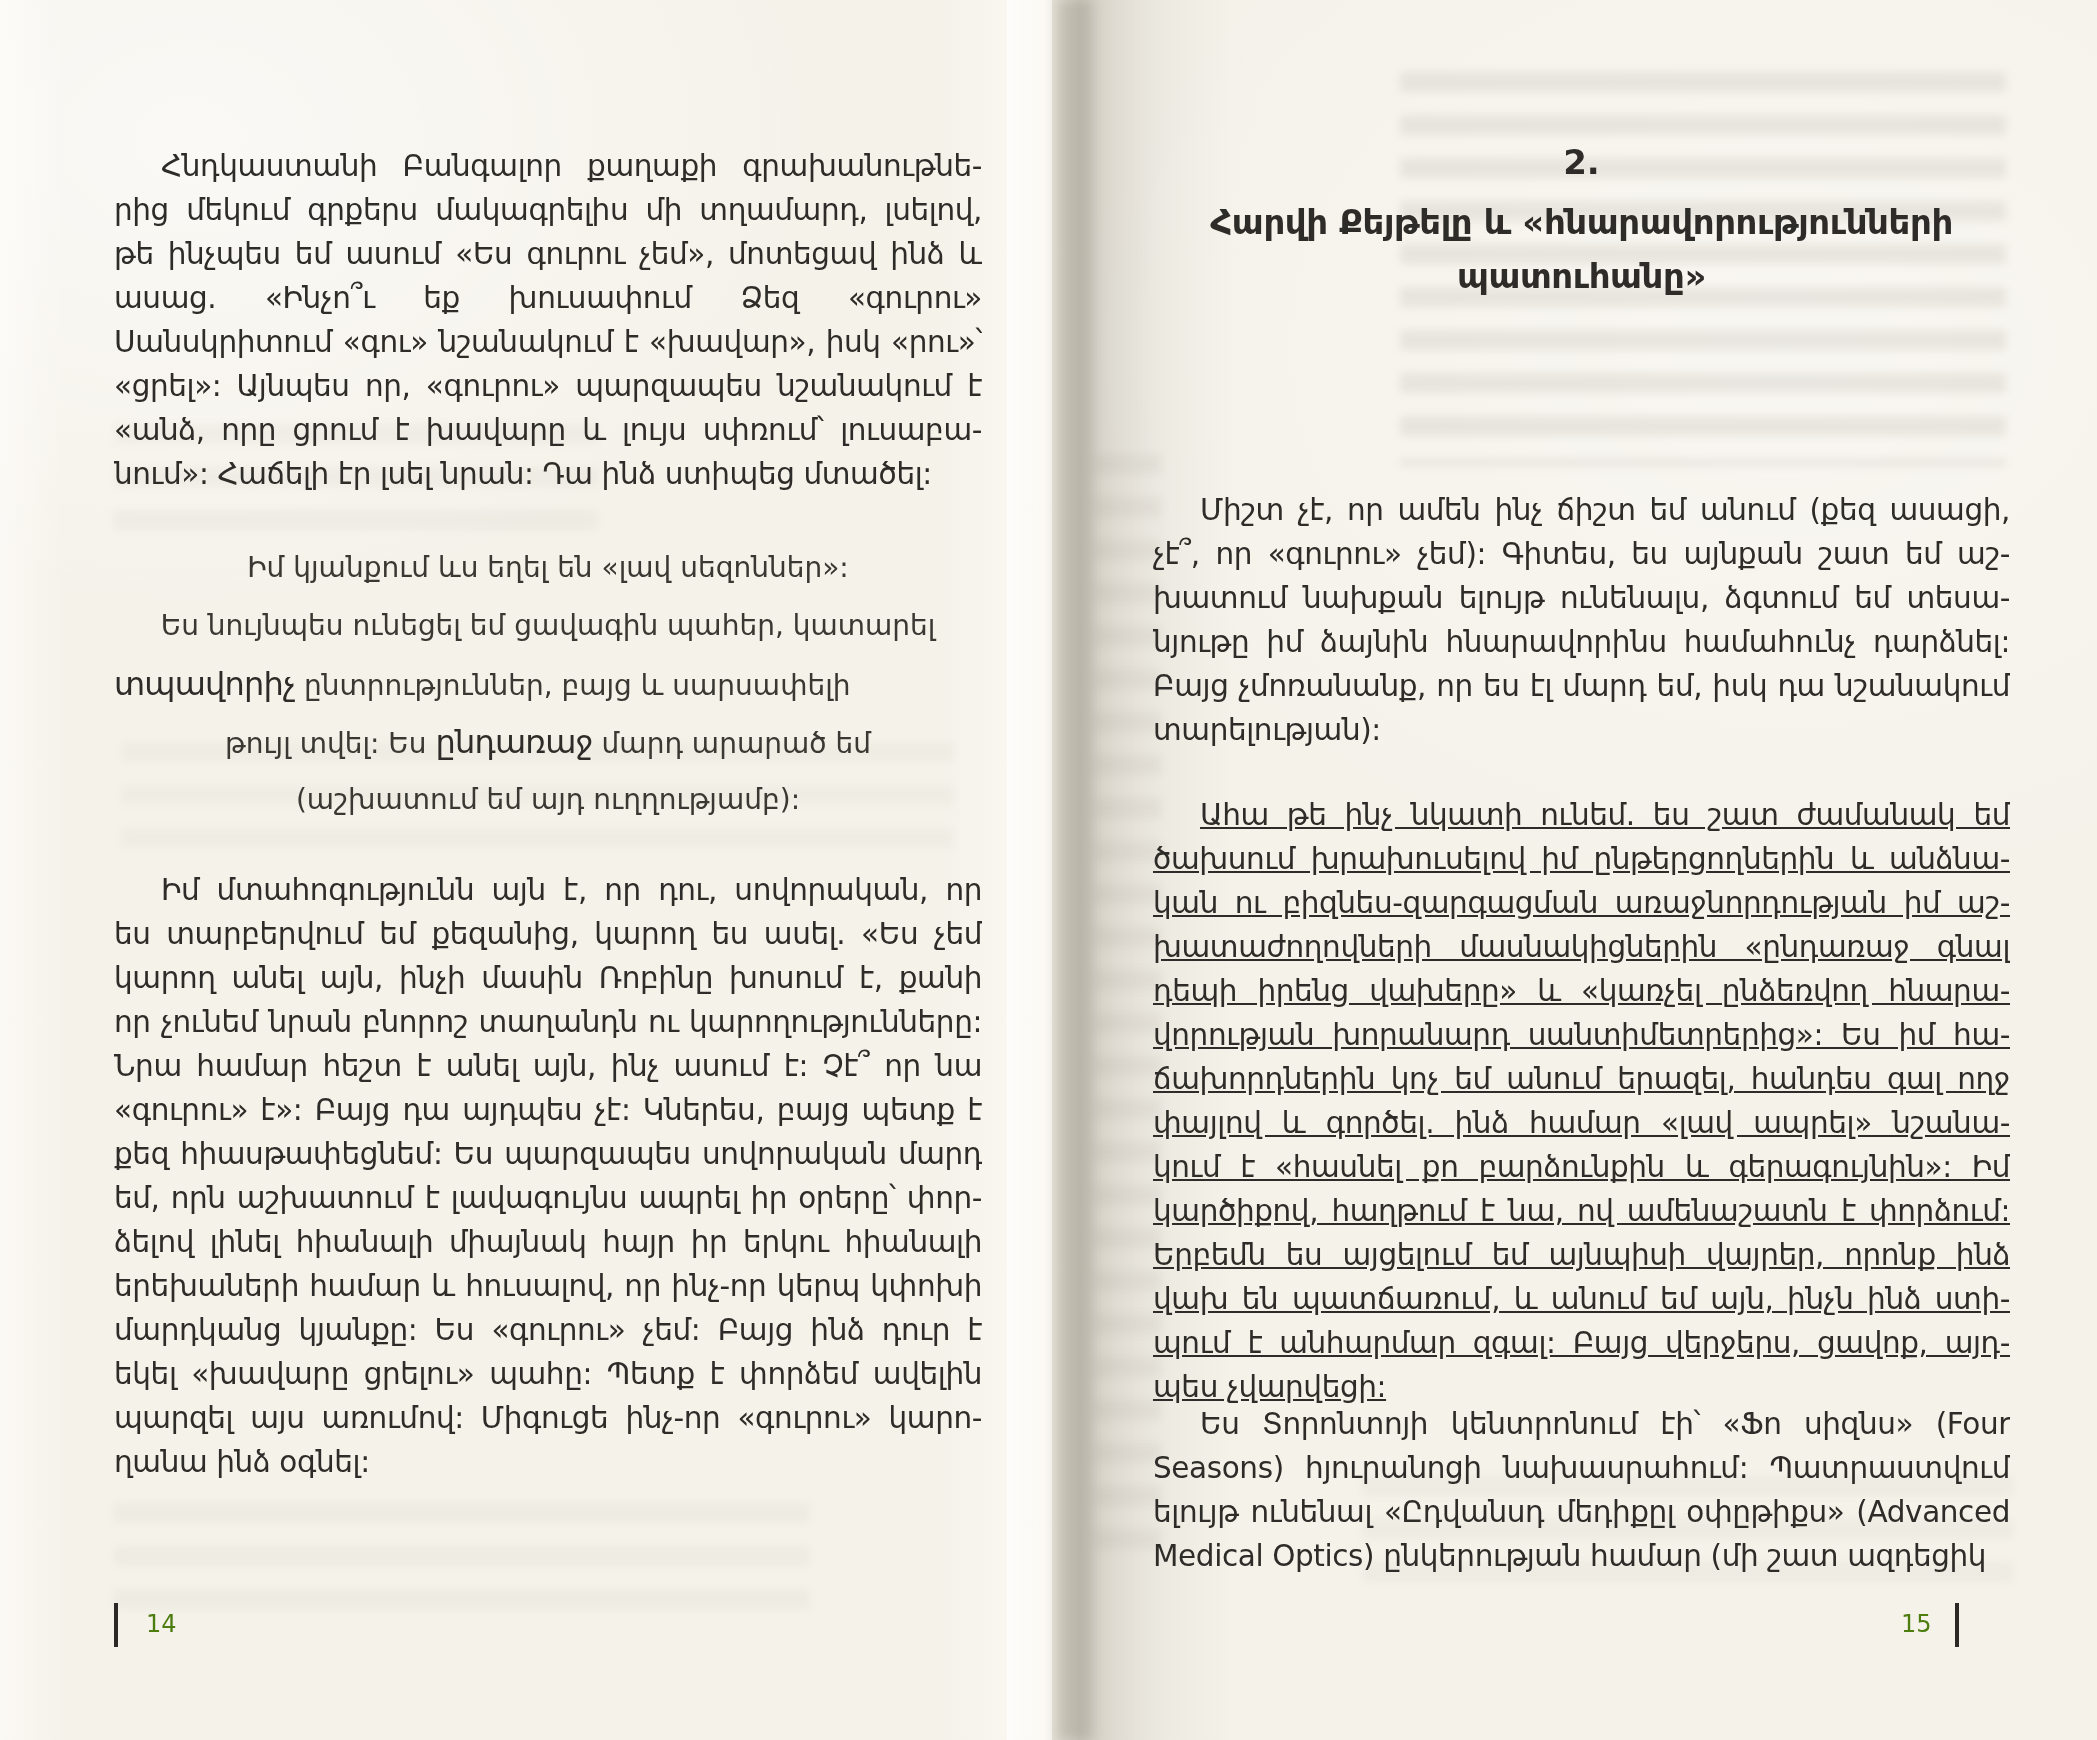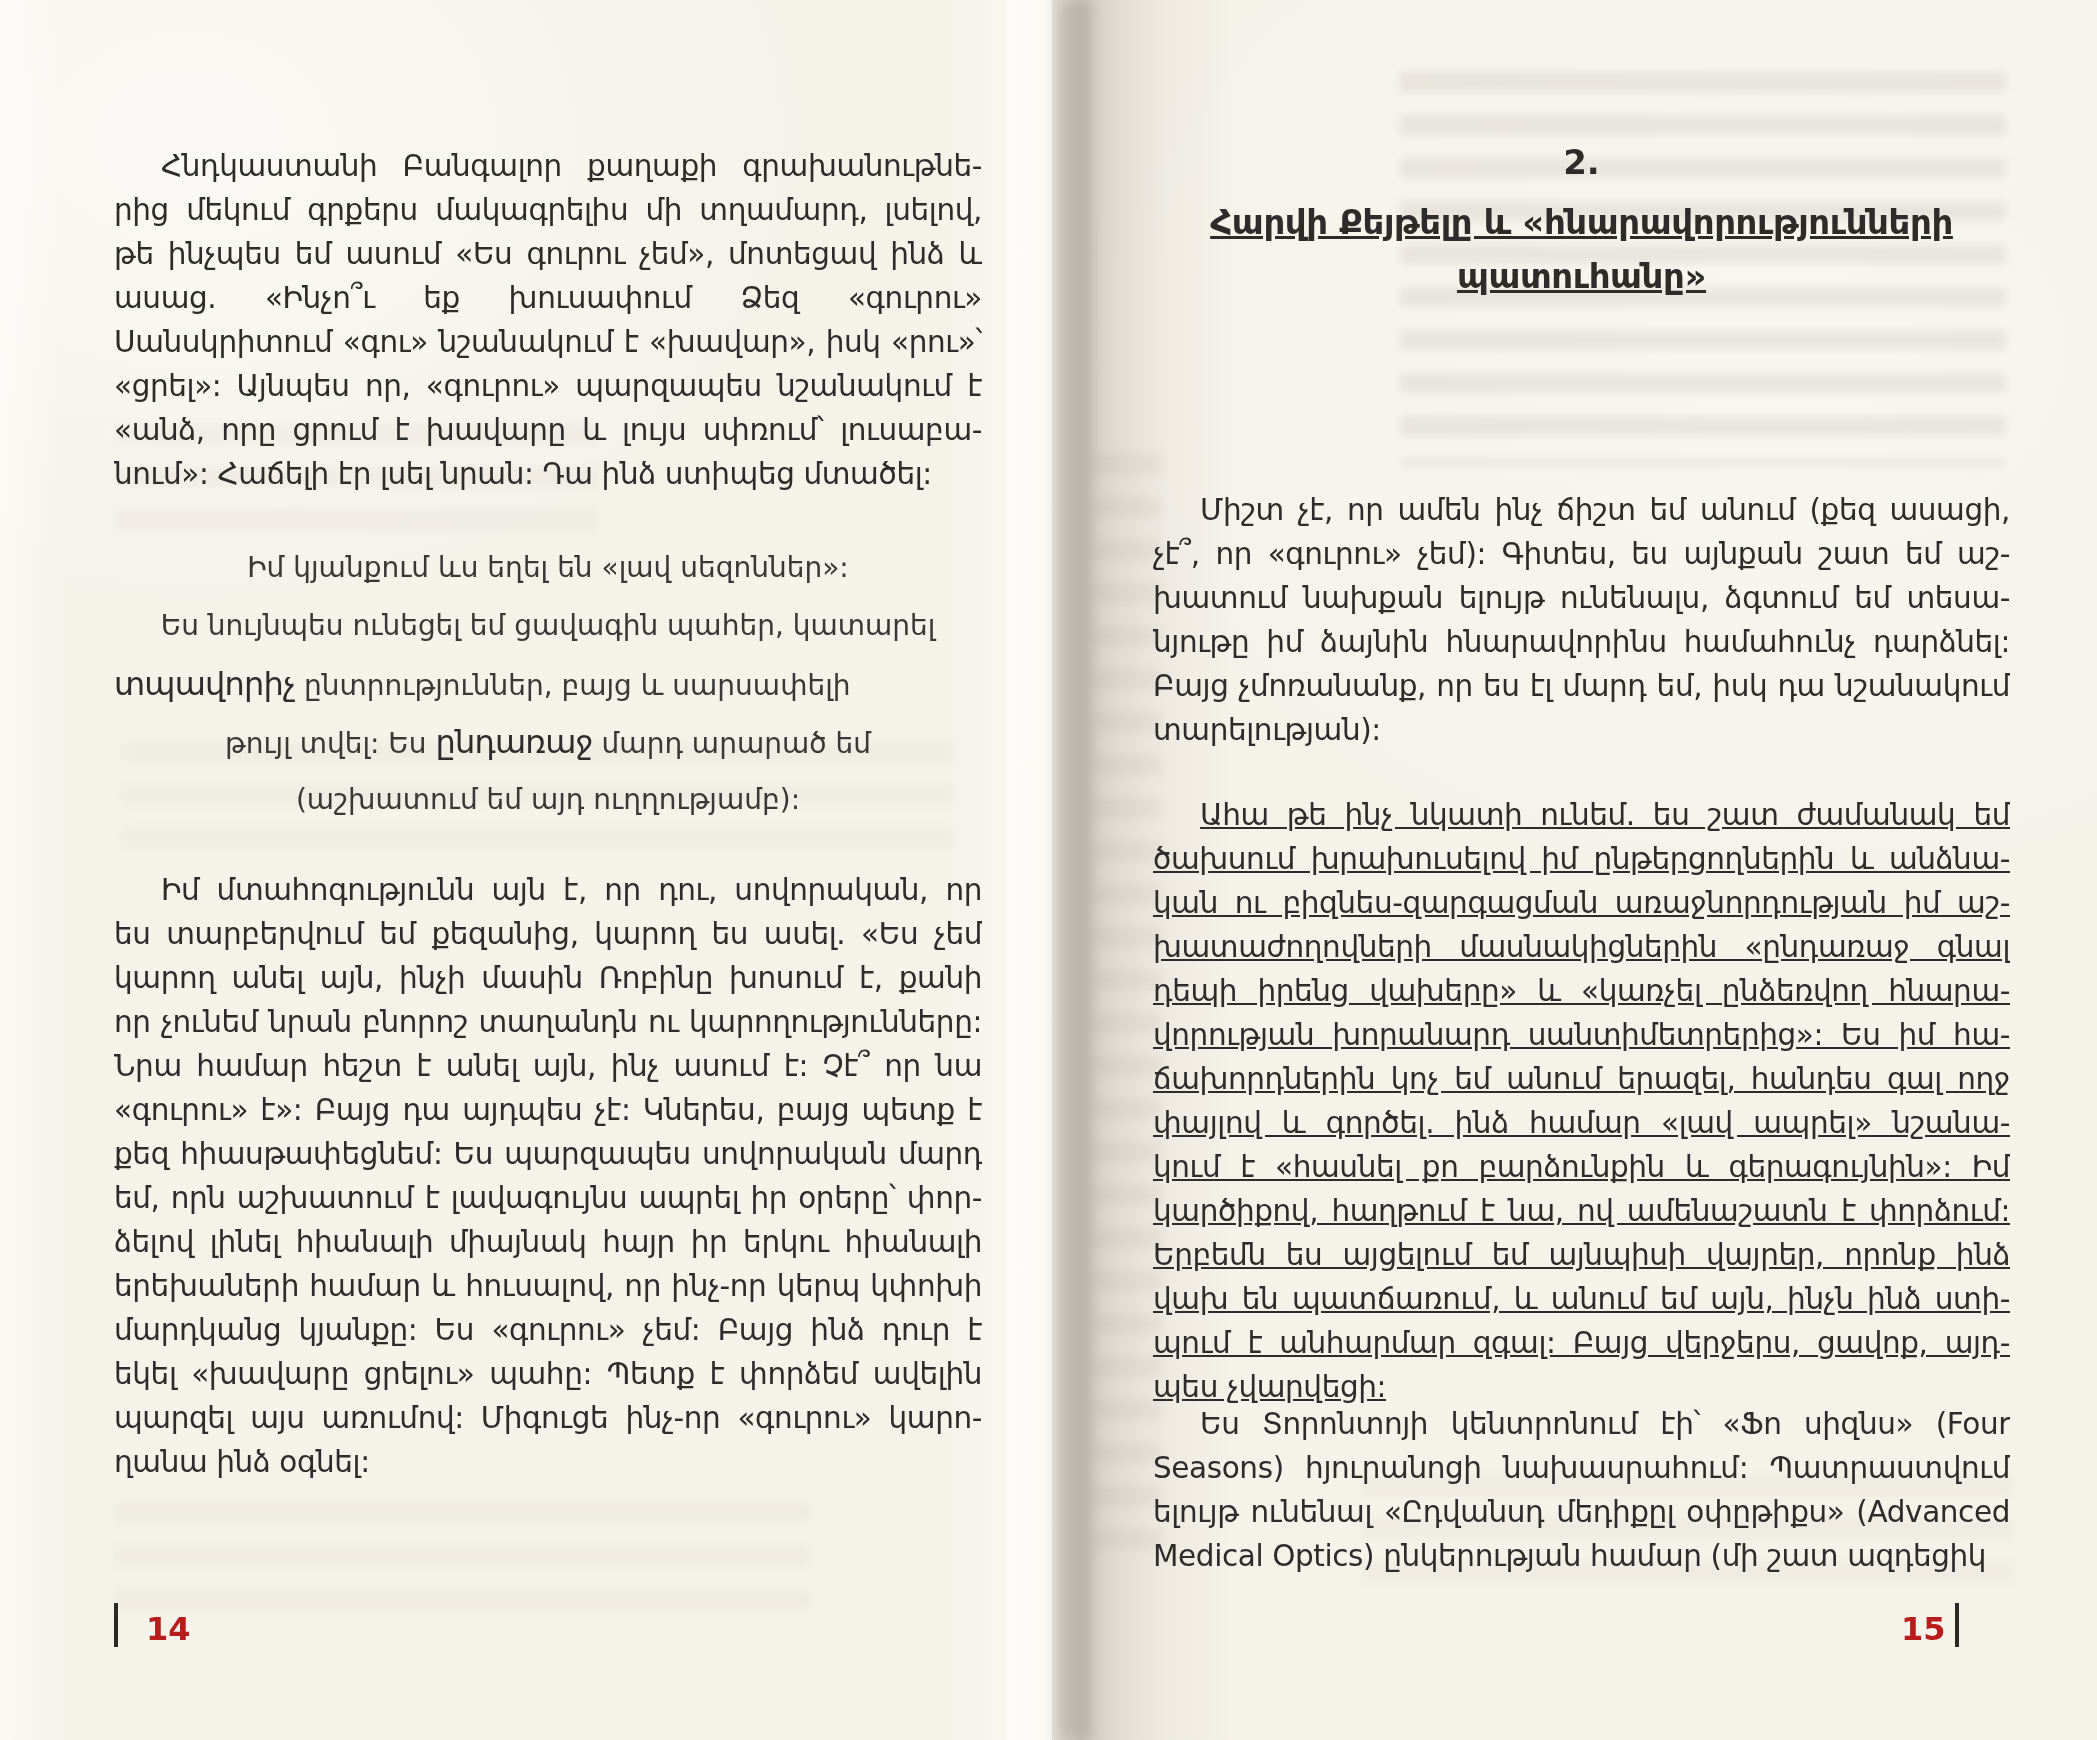--- a/index.html
+++ b/index.html
@@ -69,26 +69,26 @@
     text-align:left;text-align-last:center;
   }
   .para.quote .line .big{font-size:32px;letter-spacing:-0.8px;color:#2e2c28;}
   .chapter-number{
     width:857px;height:54px;line-height:54px;
     font-size:34px;font-weight:bold;text-align:center;
   }
   .chapter-title .line{
     height:54px;line-height:54px;
     font-size:34px;font-weight:bold;letter-spacing:-0.4px;
-    text-align:center;text-align-last:center;text-decoration:underline;
+    text-align:center;text-align-last:center;
   }
   .folio{
     position:absolute;
-    font-size:32px;font-weight:bold;letter-spacing:0;
-    color:#b91c1c;
+    font-size:24px;font-weight:normal;letter-spacing:0;
+    color:#4d7c0f;
   }
   .folio-rule{
     position:absolute;width:3.8px;height:44px;background:#2a2926;
   }
 </style>
 </head>
 <body>
 
 <div class="book">
 

